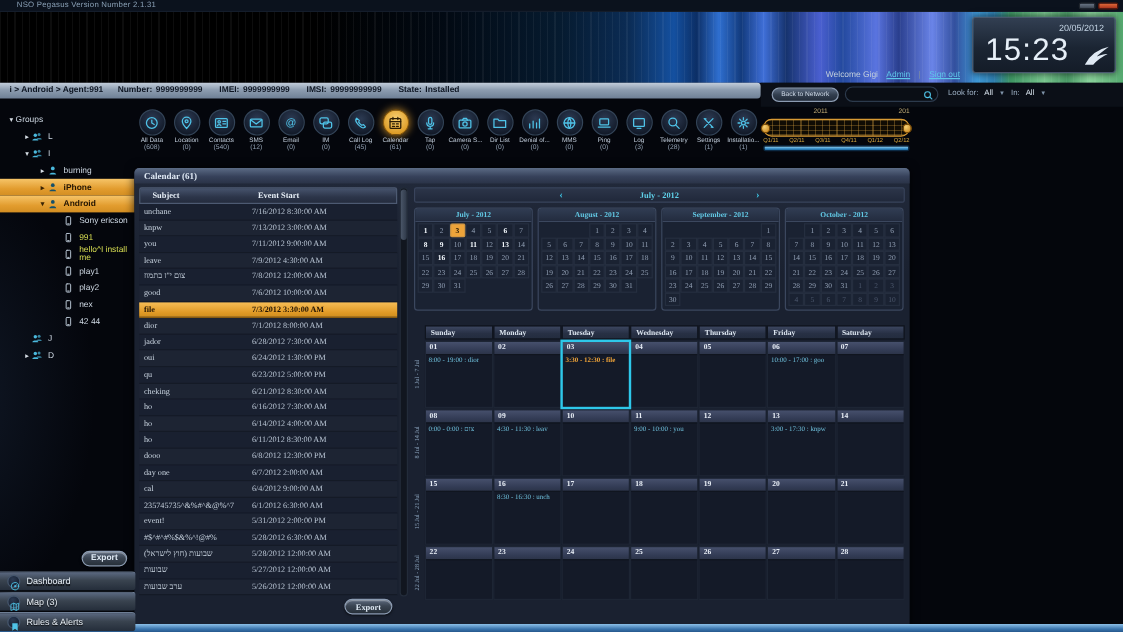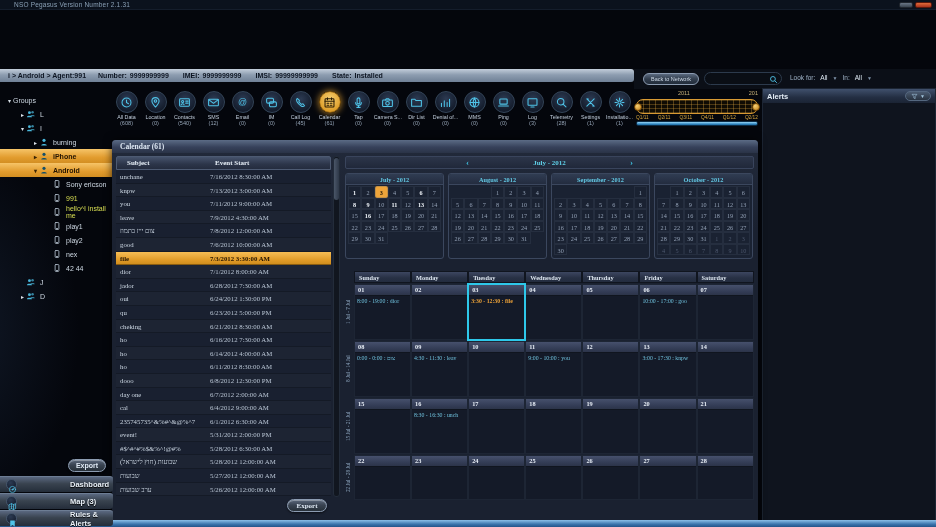--- a/index.html
+++ b/index.html
@@ -158,38 +158,55 @@
 
   
   .bottomstrip { position:absolute; left:0; top:520px; width:936px; height:7px;
     background:linear-gradient(#8cc0e8,#3a74ac 60%,#235489); }
   .navitem { position:absolute; left:0; width:113px; height:16px;
     background:linear-gradient(#5a6880,#39434f 45%,#242d3a); border-top:1px solid #6d7d94; border-radius:0 3px 3px 0;
     display:flex; align-items:center; gap:5px; padding-left:6px; z-index:3; }
   .navitem .nicon { width:11px; height:11px; border-radius:50%; background:radial-gradient(circle at 40% 30%,#2c3a52,#101826);
     border:1px solid #44556c; color:#4fc3e8; flex:0 0 11px; }
   .navitem .nicon svg { width:9px; height:9px; margin:0.5px; }
-  .navitem .nlabel { font-size:7.5px; font-weight:bold; color:#e9f0f7; text-shadow:0 1px 1px #000;margin-left:48px; }
+  .navitem .nlabel { font-size:7.5px; font-weight:normal; color:#e9f0f7; text-shadow:0 1px 1px #000; }
 
   .sideglow { position:absolute; left:-40px; top:140px; width:120px; height:380px;
     background:radial-gradient(ellipse at 0% 50%, rgba(40,60,90,.35), transparent 70%); pointer-events:none; }
 </style>
 </head>
 <body>
 
 <div class="app">
 
   <div class="titlebar">
     <span class="wt">NSO Pegasus Version Number 2.1.31</span>
     <span class="winbtns">
       <span class="winbtn"></span>
       <span class="winbtn close"></span>
     </span>
   </div>
 
+  <div class="banner">
+    <div class="clockbox">
+      <span class="date">20/05/2012</span>
+      <span class="time">15:23</span>
+      <span class="wing">
+        <svg viewBox="0 0 22 17">
+            <path d="M1 16 Q7 4 21 1 Q13 7 11 9 Q17 6.5 20 7 Q12 11 8 16 Z" fill="#dfe9f3"></path>
+          </svg>
+      </span>
+    </div>
+    <div class="userbar">
+      <span>Welcome Gigi</span>
+      <a href="#">Admin</a>
+      <span class="sep">|</span>
+      <a href="#">Sign out</a>
+    </div>
+  </div>
 
   <div class="breadcrumb">
     <span>i &gt; Android &gt; Agent:991</span>
     <span id="bc-fields"><span class="fld" style="margin-right:14px"><b>Number:</b>9999999999</span><span class="fld" style="margin-right:14px"><b>IMEI:</b>9999999999</span><span class="fld" style="margin-right:14px"><b>IMSI:</b>99999999999</span><span class="fld" style="margin-right:14px"><b>State:</b>Installed</span></span>
   </div>
 
   <div class="topbar-right"></div>
   <div class="backbtn">Back to Network</div>
   <div class="searchbox">
     <svg viewBox="0 0 16 16" fill="none" stroke="currentColor" stroke-width="1.6">
@@ -492,30 +509,20 @@
         <span>Q1/11</span>
         <span>Q2/11</span>
         <span>Q3/11</span>
         <span>Q4/11</span>
         <span>Q1/12</span>
         <span>Q2/12</span>
       </div>
     <div class="tl-scroll"></div>
   </div>
 
-  <div class="alerts">
-    <div class="alerts-head">
-      <span class="t">Alerts</span>
-      <span class="alerts-filter">
-        <svg viewBox="0 0 16 16" fill="none" stroke="currentColor" stroke-width="1.4">
-            <path d="M2.5 3h11L9.5 8v5l-3-1.5V8Z"></path>
-          </svg>▼
-      </span>
-    </div>
-  </div>
 
   <div class="panel">
     <div class="panel-head">Calendar (61)</div>
 
     <div class="etable">
       <div class="thead">
         <span class="th">Subject</span>
         <span class="th">Event Start</span>
       </div>
       <div id="event-rows">

